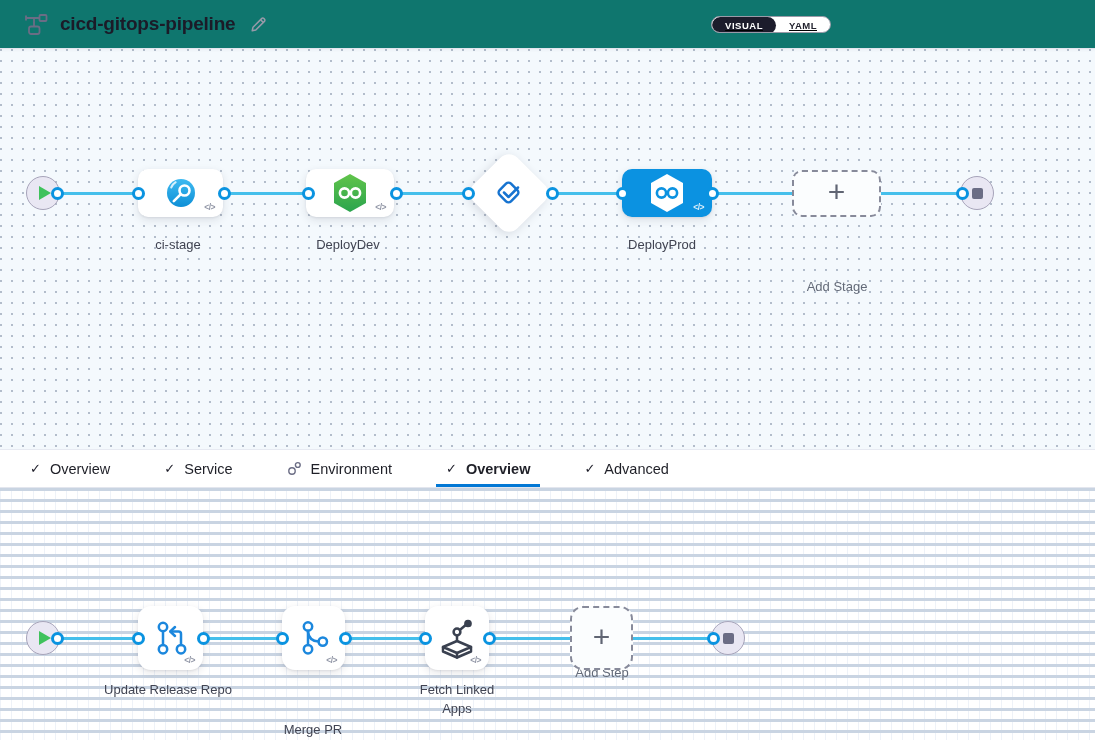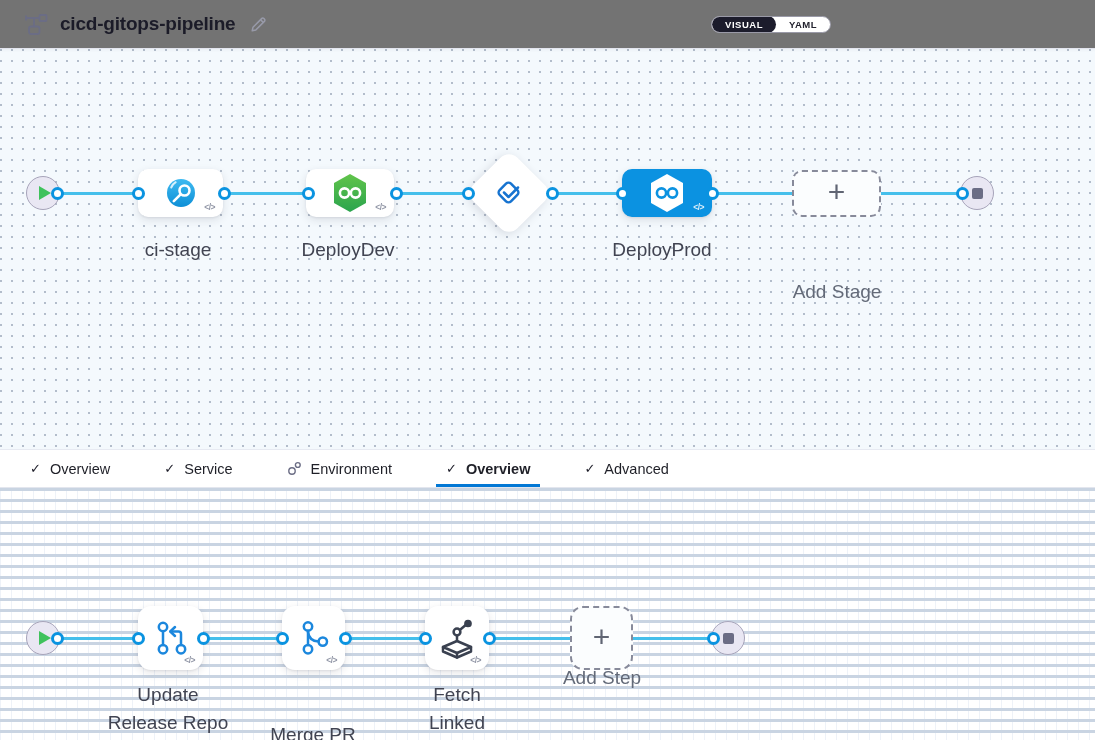--- a/index.html
+++ b/index.html
@@ -1,26 +1,26 @@
 <!DOCTYPE html>
 <html><head>
 <meta charset="utf-8">
 <style>
   * { margin:0; padding:0; box-sizing:border-box; }
   html,body { width:1095px; height:741px; overflow:hidden; background:#fff;
     font-family:"Liberation Sans","DejaVu Sans",sans-serif; -webkit-font-smoothing:antialiased; }
 
   
-  .header { position:relative; height:49px; background:#737373; display:flex; align-items:center;
+  .header { position:relative; height:49px; background:#0f766e; display:flex; align-items:center;
     padding:0 24px; border-bottom:1px solid #e2e4ee; box-shadow:0 1px 3px rgba(30,30,50,0.05); z-index:5; }
   .pipeline-icon { width:24px; height:23px; flex:0 0 auto; }
   .page-title { font-size:19px; font-weight:700; color:#1b1b28; margin-left:12px; letter-spacing:-0.2px; }
   .pencil { width:19px; height:19px; margin-left:14px; cursor:pointer; }
-  .toggle { margin-left:auto; margin-right:240px; display:flex; align-items:center; border:1px solid #9a9aa8;
-    border-radius:999px; background:#fff; height:17px; overflow:hidden; }
+  .toggle { margin-left:auto; margin-right:240px; display:flex; align-items:flex-start; border:1px solid #9a9aa8;
+    border-radius:999px; background:#fff; height:17px; overflow:hidden;text-decoration:underline; }
   .toggle .seg { font-size:9.5px; font-weight:700; letter-spacing:0.5px; padding:0 13px; height:17px;
     display:flex; align-items:center; color:#22222e; cursor:pointer; }
   .toggle .seg.active { background:#1c1c2c; color:#fff; border-radius:999px; }
 
   
   .canvas-top { position:relative; height:400px; background:#f4f9fd;
     background-image:radial-gradient(circle at 1px 1px, rgba(125,140,162,0.55) 1.1px, transparent 1.3px);
     background-size:11px 11px; overflow:hidden; }
   .canvas-bottom { position:relative; height:252px; background:#fff;
     background-image:
@@ -49,21 +49,21 @@
 
   .diamond { position:absolute; width:62px; height:62px; background:#fff; border-radius:12px; z-index:3;
     transform:rotate(45deg); box-shadow:0 3px 10px rgba(40,41,61,0.14);
     display:flex; align-items:center; justify-content:center; cursor:pointer; }
   .diamond > svg { transform:rotate(-45deg); }
 
   .add-box { position:absolute; background:#fbfdfe; border:2px dashed #878a9a; border-radius:10px; z-index:3;
     display:flex; align-items:center; justify-content:center; cursor:pointer; }
   .plus-glyph { font-size:30px; font-weight:300; color:#606573; line-height:1; margin-top:-3px; }
 
-  .node-label { position:absolute; z-index:2; font-size:19px; color:#414452; text-align:center;
+  .node-label { position:absolute; z-index:2; font-size:13px; color:#414452; text-align:center;
     line-height:1.45; word-break:break-all; }
   .node-label.dim { color:#636a78; word-break:normal; }
 
   
   .tabbar { height:39px; background:#fff; display:flex; align-items:stretch; padding-left:20px;
     border-top:1px solid #e7eaf2; border-bottom:1px solid #e3e6ee; position:relative; z-index:5; }
   .tab { display:flex; align-items:center; gap:9px; padding:0 10px; margin-right:34px; font-size:14.5px;
     color:#1f2028; cursor:pointer; }
   .tab .check { font-size:13px; color:#1c1c28; }
   .tab.active { font-weight:700; box-shadow:inset 0 -3px 0 #0278d5; }

